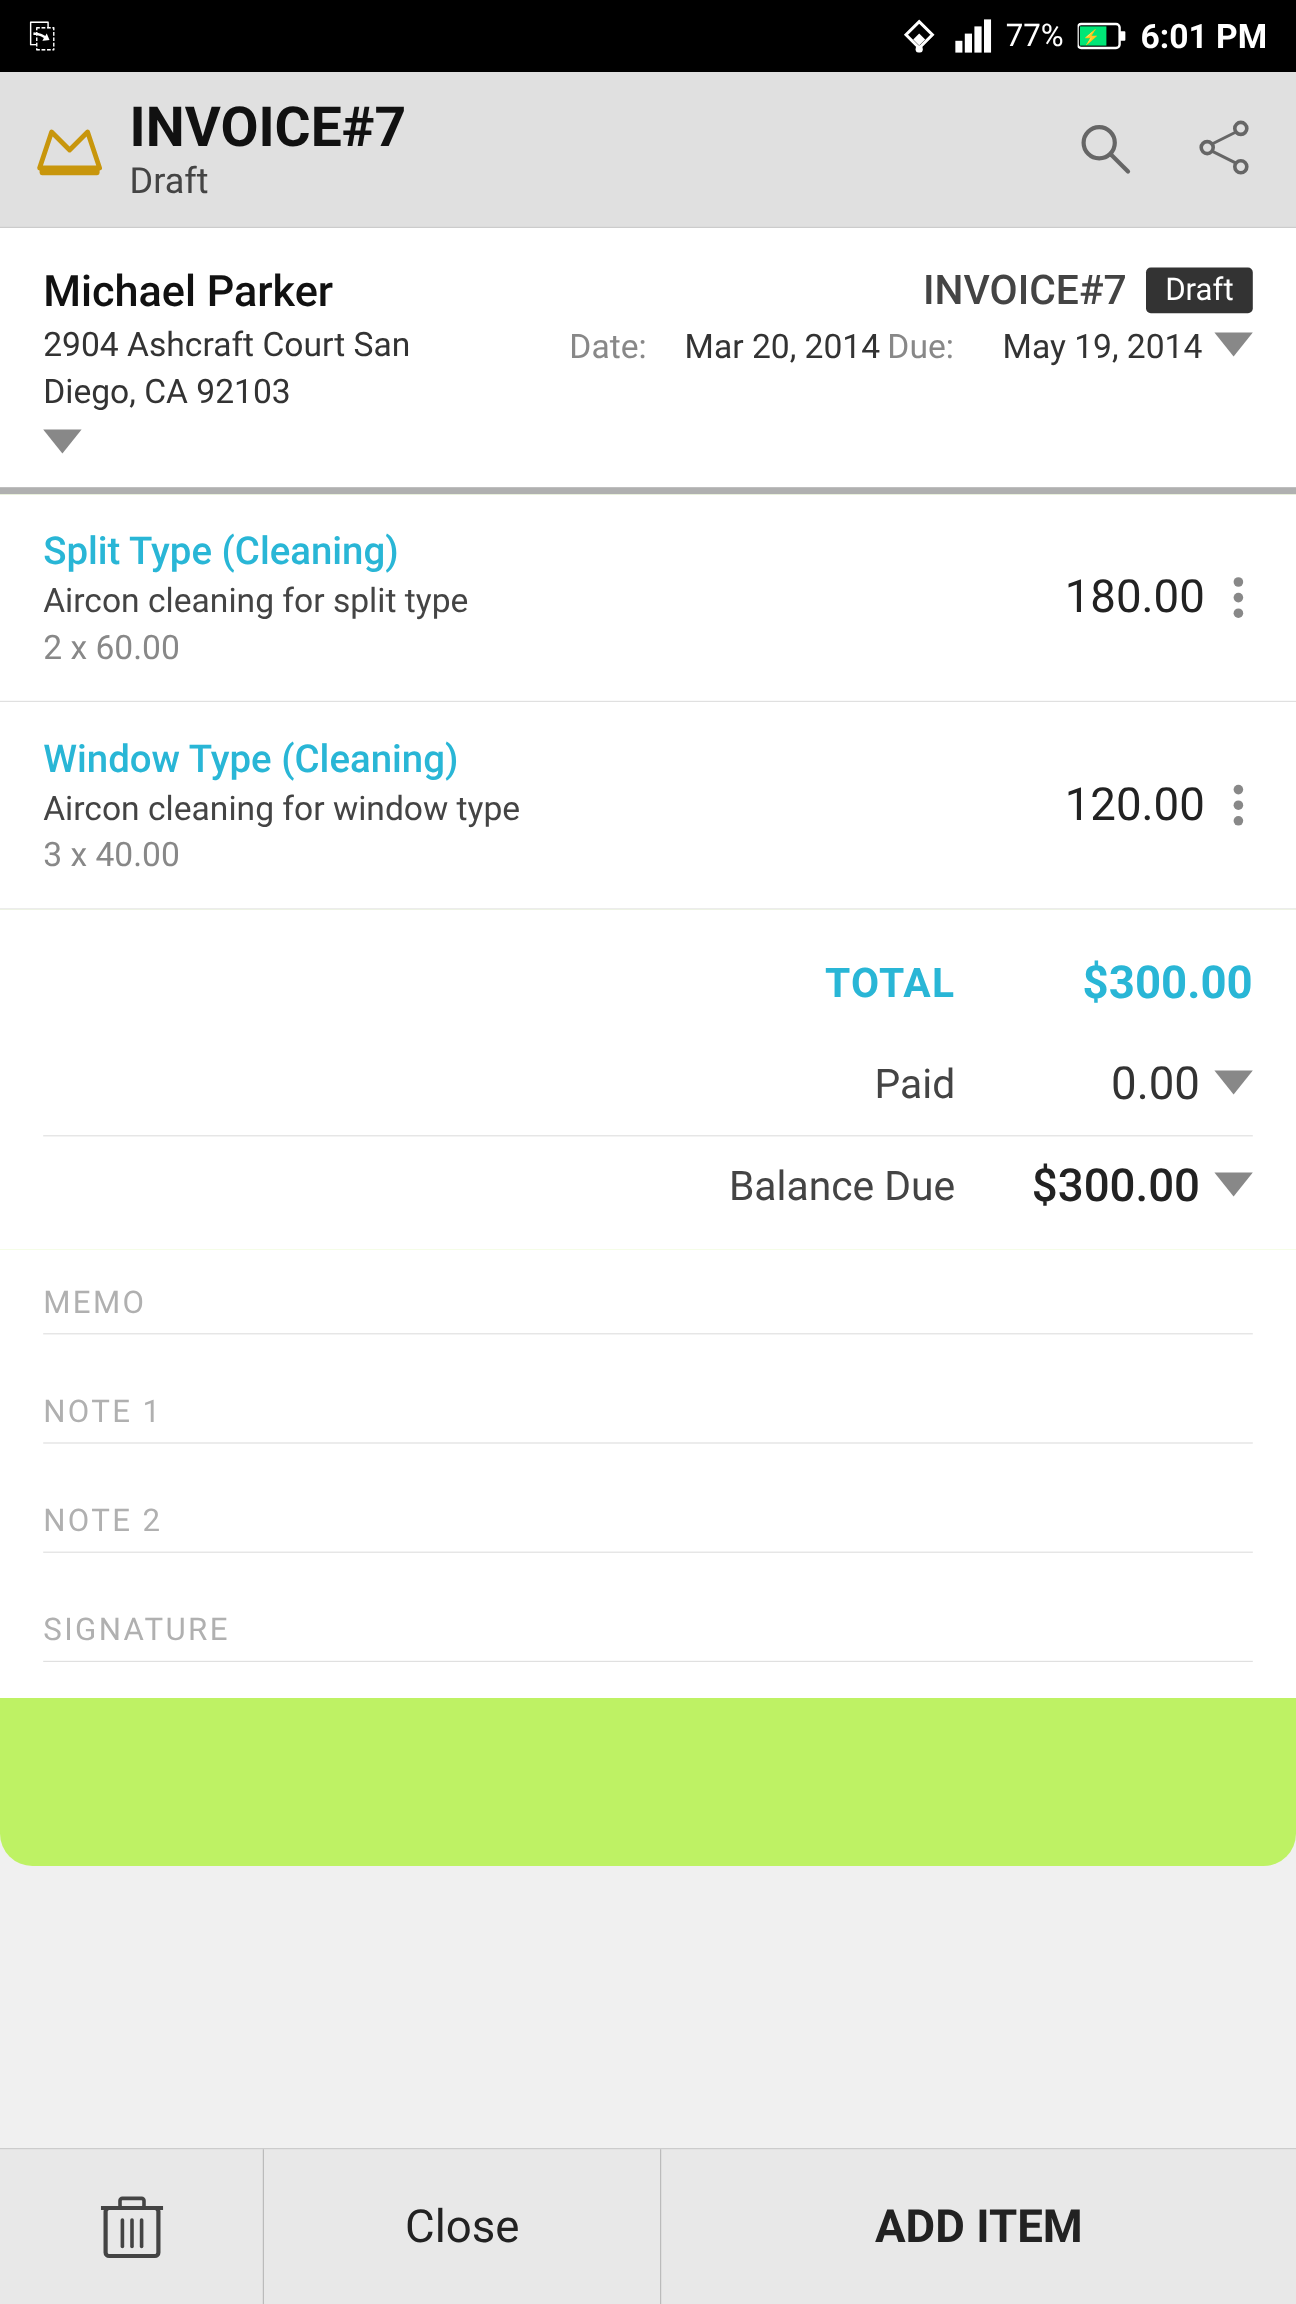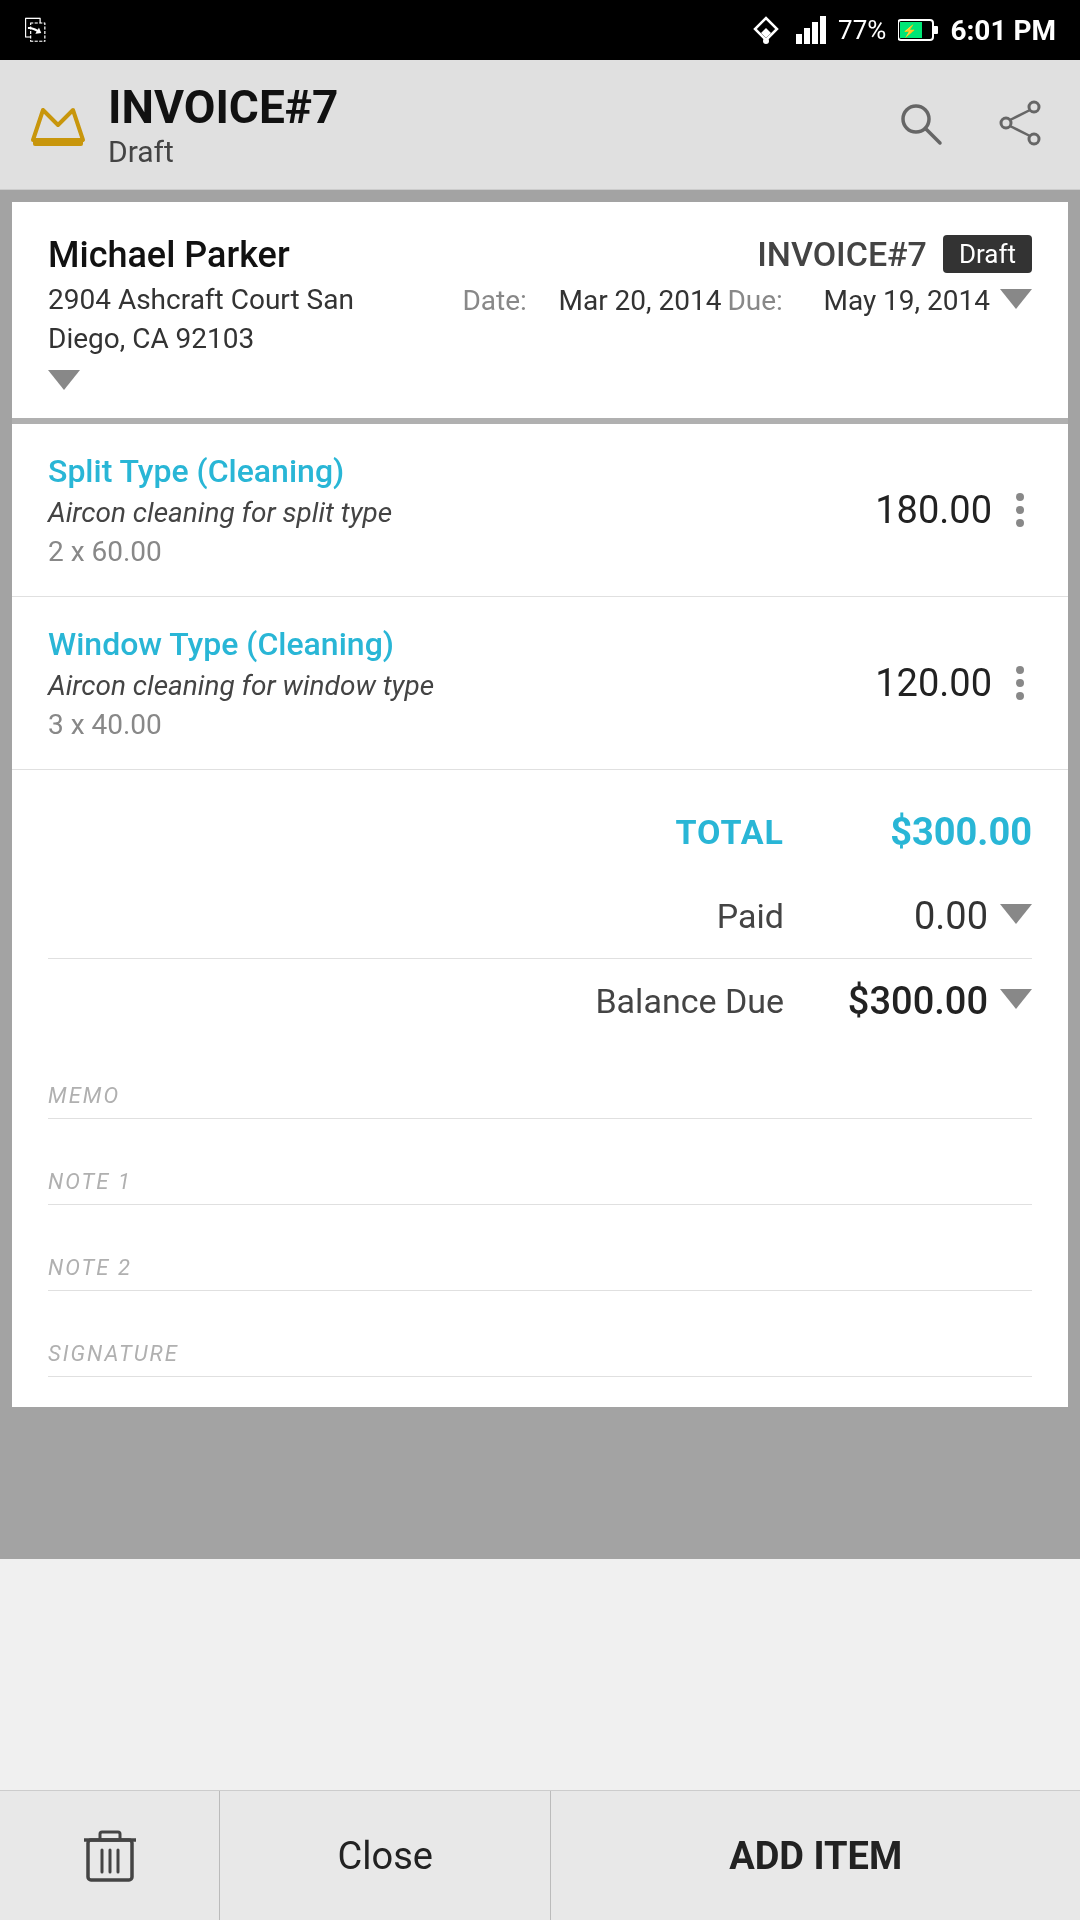--- a/index.html
+++ b/index.html
@@ -58,23 +58,24 @@
     .app-bar-actions { display: flex; align-items: center; gap: 36px; }
     .icon-btn {
       background: none;
       border: none;
       cursor: pointer;
       padding: 8px;
     }
 
     
     .main-content {
-      background: #a3a3a3;
+      background: #bef264;
       margin: 0;
-      padding: 12px;
+      padding: 0;
+      border-radius: 27px;
     }
 
     
     .invoice-header {
       background: #fff;
       padding: 32px 36px 24px 36px;
       display: flex;
       justify-content: space-between;
       align-items: flex-start;
       border-bottom: 6px solid #b0b0b0;
@@ -111,21 +112,21 @@
     .line-items { background: #fff; }
     .line-item {
       display: flex;
       align-items: center;
       padding: 28px 36px;
       border-bottom: 1px solid #e0e0e0;
       gap: 16px;
     }
     .line-item-info { flex: 1; display: flex; flex-direction: column; gap: 6px; justify-content: space-between; }
     .item-name { font-size: 32px; color: #29b6d6; font-weight: 500; }
-    .item-desc { font-size: 28px; color: #444; font-style: italic; }
+    .item-desc { font-size: 28px; color: #444; }
     .item-qty { font-size: 28px; color: #888; }
     .item-amount { font-size: 38px; color: #222; font-weight: 400; min-width: 160px; text-align: right; }
     .more-icon-btn {
       background: none;
       border: none;
       cursor: pointer;
       padding: 8px;
       display: flex;
       flex-direction: column;
       gap: 5px;
@@ -186,25 +187,24 @@
       padding: 30px 36px;
       display: flex;
       flex-direction: column;
       gap: 50px;
     }
     .note-field {
       display: flex;
       flex-direction: column;
     }
     .note-label {
-      font-size: 22px;
+      font-size: 26px;
       color: #b0b0b0;
       letter-spacing: 2px;
       text-transform: uppercase;
-      font-style: italic;
     }
     .note-line {
       border-bottom: 1px solid #e0e0e0;
       margin-top: 10px;
       height: 1px;
     }
 
     
     .bottom-bar {
       position: fixed;

